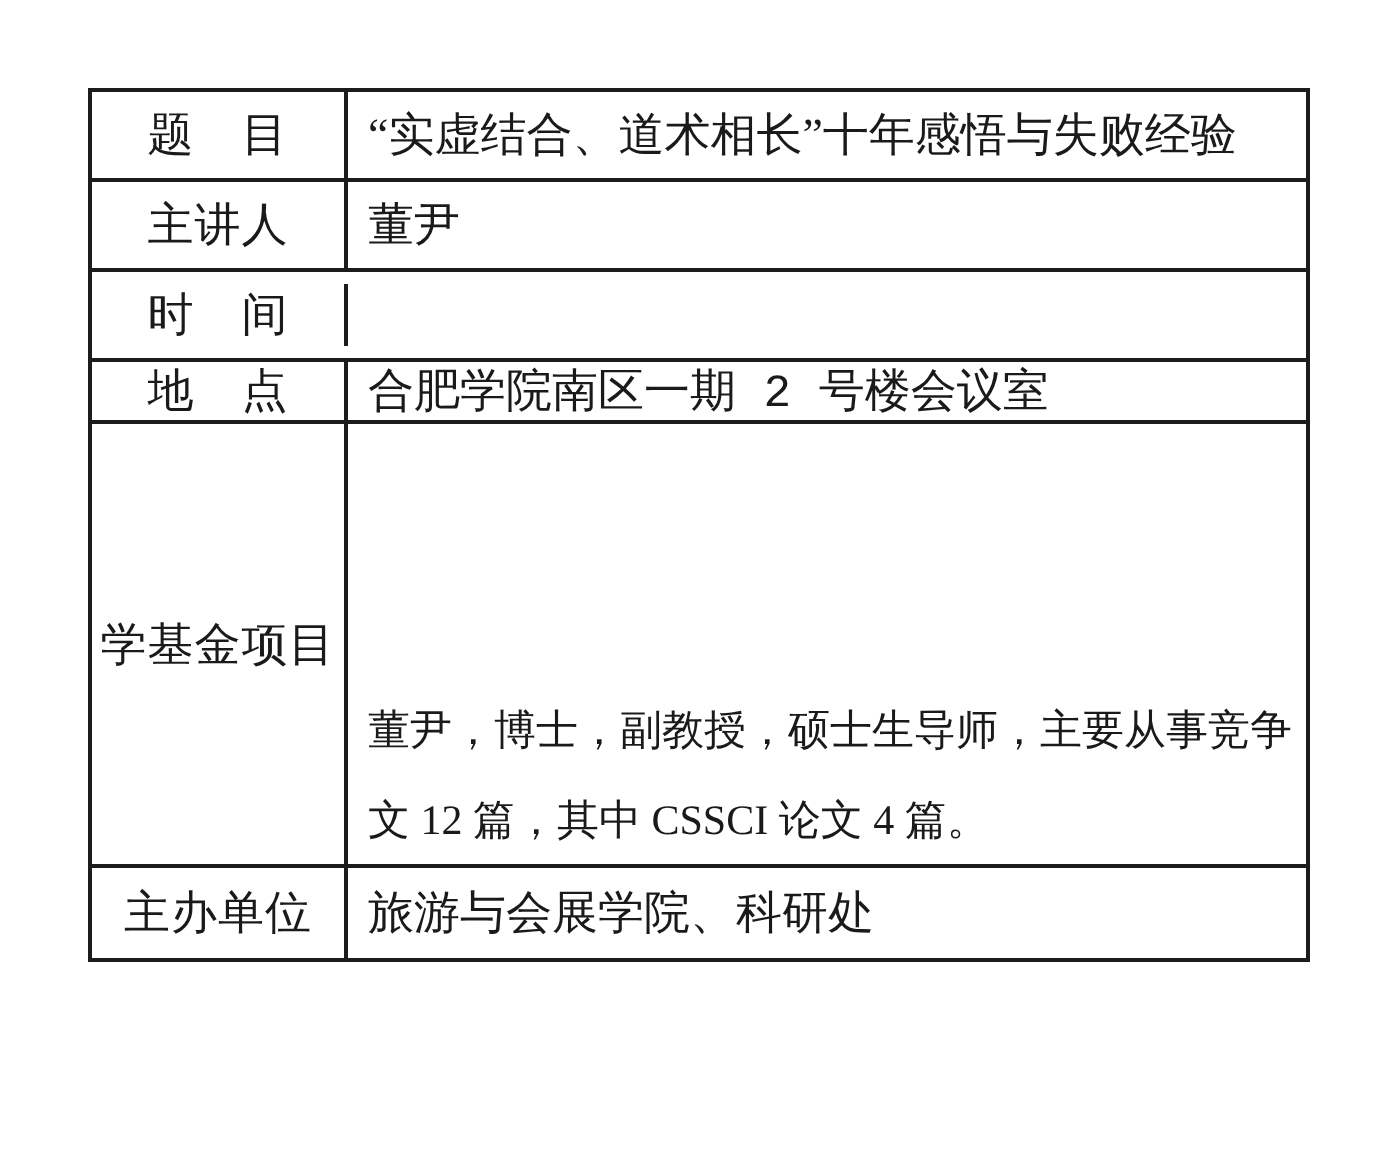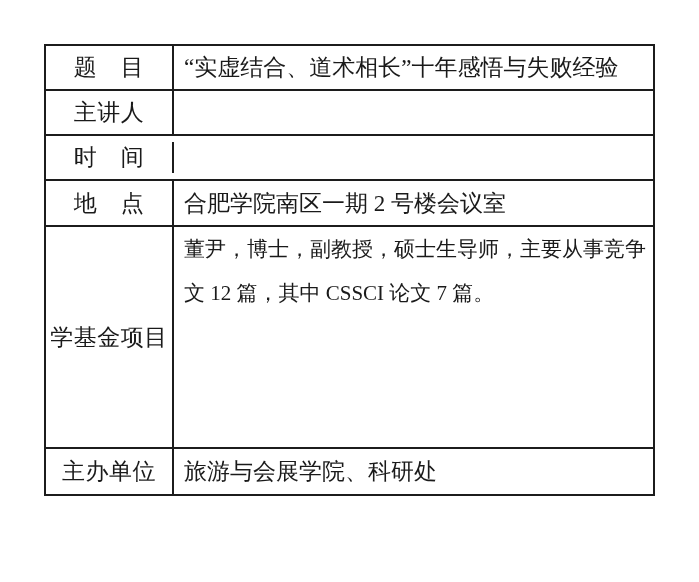--- a/index.html
+++ b/index.html
@@ -30,21 +30,21 @@
   .row {
     display: flex;
     box-sizing: border-box;
   }
   .row + .row {
     border-top: 2px solid #1c1c1c;
   }
   .r1 { height: 43px; }
   .r2 { height: 45px; }
   .r3 { height: 45px; align-items: center; }
-  .r4 { height: 46px; }
+  .r4 { height: 31px; font-family: Liberation Mono, monospace; }
   .r5 { height: 222px; }
   .r6 { height: 47px; }
   .cell-label {
     flex: 0 0 128px;
     width: 128px;
     box-sizing: border-box;
     border-right: 2px solid #1c1c1c;
     display: flex;
     align-items: center;
     justify-content: center;
@@ -57,21 +57,21 @@
     box-sizing: border-box;
     display: flex;
     align-items: center;
     padding: 0 8px 0 10px;
     font-size: 23px;
     overflow: hidden;
   }
   .cell-value.bio {
     display: flex;
     flex-direction: column;
-    justify-content: flex-start;
+    justify-content: flex-end;
     align-items: stretch;
     font-size: 21px;
     padding-right: 12px;
   }
   .bio-line {
     line-height: 44.4px;
     height: 44.4px;
     white-space: nowrap;
     text-align: justify;
     text-align-last: justify;
@@ -86,36 +86,37 @@
 <div class="page">
   <div class="doc-table">
 
     <div class="row r1">
       <div class="cell-label">题　目</div>
       <div class="cell-value">“实虚结合、道术相长”十年感悟与失败经验</div>
     </div>
 
     <div class="row r2">
       <div class="cell-label">主讲人</div>
+      <div class="cell-value">董尹</div>
     </div>
 
     <div class="row r3">
       <div class="cell-label">时　间</div>
     </div>
 
     <div class="row r4">
       <div class="cell-label">地　点</div>
       <div class="cell-value">合肥学院南区一期 2 号楼会议室</div>
     </div>
 
     <div class="row r5">
       <div class="cell-label">学基金项目</div>
       <div class="cell-value bio">
         <div class="bio-line">董尹，博士，副教授，硕士生导师，主要从事竞争</div>
-        <div class="bio-line last">文 12 篇，其中 CSSCI 论文 7 篇。</div>
+        <div class="bio-line last">文 12 篇，其中 CSSCI 论文 4 篇。</div>
       </div>
     </div>
 
     <div class="row r6">
       <div class="cell-label">主办单位</div>
       <div class="cell-value">旅游与会展学院、科研处</div>
     </div>
 
   </div>
 </div>

